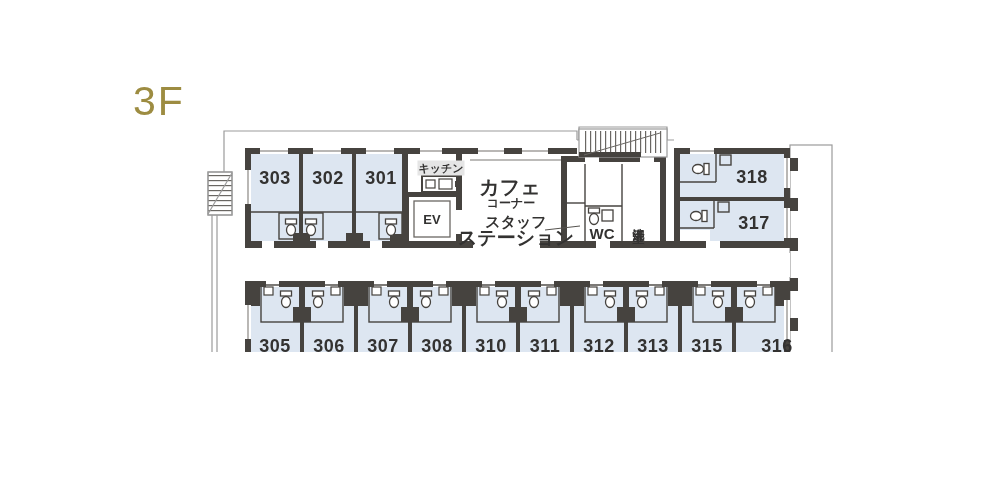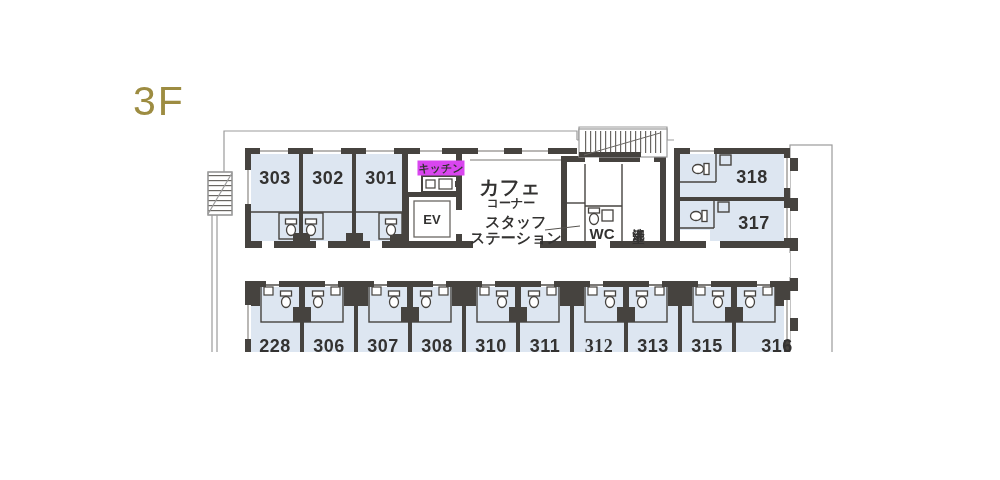--- a/index.html
+++ b/index.html
@@ -282,34 +282,34 @@
       <line x1="916" y1="389" x2="954" y2="392" stroke="#6a6a6a" stroke-width="1"></line>
     </g>
   </svg>
 
   <div class="lbl room-num" style="left:275px;top:178px;">303</div>
   <div class="lbl room-num" style="left:328px;top:178px;">302</div>
   <div class="lbl room-num" style="left:381px;top:178px;">301</div>
   <div class="lbl room-num" style="left:752px;top:177px;">318</div>
   <div class="lbl room-num" style="left:754px;top:223px;">317</div>
 
-  <div class="lbl room-num" style="left:275px;top:346px;">228</div>
+  <div class="lbl room-num" style="left:275px;top:346px;">305</div>
   <div class="lbl room-num" style="left:329px;top:346px;">306</div>
   <div class="lbl room-num" style="left:383px;top:346px;">307</div>
   <div class="lbl room-num" style="left:437px;top:346px;">308</div>
   <div class="lbl room-num" style="left:491px;top:346px;">310</div>
   <div class="lbl room-num" style="left:545px;top:346px;">311</div>
-  <div class="lbl room-num" style="left:599px;top:346px;font-family:Liberation Serif, serif;">312</div>
+  <div class="lbl room-num" style="left:599px;top:346px;">312</div>
   <div class="lbl room-num" style="left:653px;top:346px;">313</div>
   <div class="lbl room-num" style="left:707px;top:346px;">315</div>
   <div class="lbl room-num" style="left:761px;top:346px;margin-left:16px;">316</div>
 
-  <div class="lbl jp" style="left:441px;top:168px;font-size:11px;background:#d946ef;padding:0 1px;">キッチン</div>
+  <div class="lbl jp" style="left:441px;top:168px;font-size:11px;background:#e5e5e5;padding:0 1px;">キッチン</div>
   <div class="lbl" style="left:432px;top:219px;font-size:13px;font-weight:600;">EV</div>
   <div class="lbl jp" style="left:510px;top:187px;font-size:20px;">カフェ</div>
   <div class="lbl jp" style="left:511px;top:203px;font-size:12px;">コーナー</div>
   <div class="lbl jp" style="left:516px;top:222px;font-size:15px;font-family:Liberation Mono, monospace;">スタッフ</div>
-  <div class="lbl jp" style="left:516px;top:238px;font-size:15px;">ステーション</div>
+  <div class="lbl jp" style="left:516px;top:238px;font-size:19px;">ステーション</div>
   <div class="lbl" style="left:602px;top:233px;font-size:15px;font-weight:700;">WC</div>
   <div class="lbl jp vertical" style="left:638px;top:221px;font-size:12px;">洗濯室</div>
   <div class="lbl north" style="left:906px;top:383px;">N</div>
 
 </div>
 
 </body></html>

